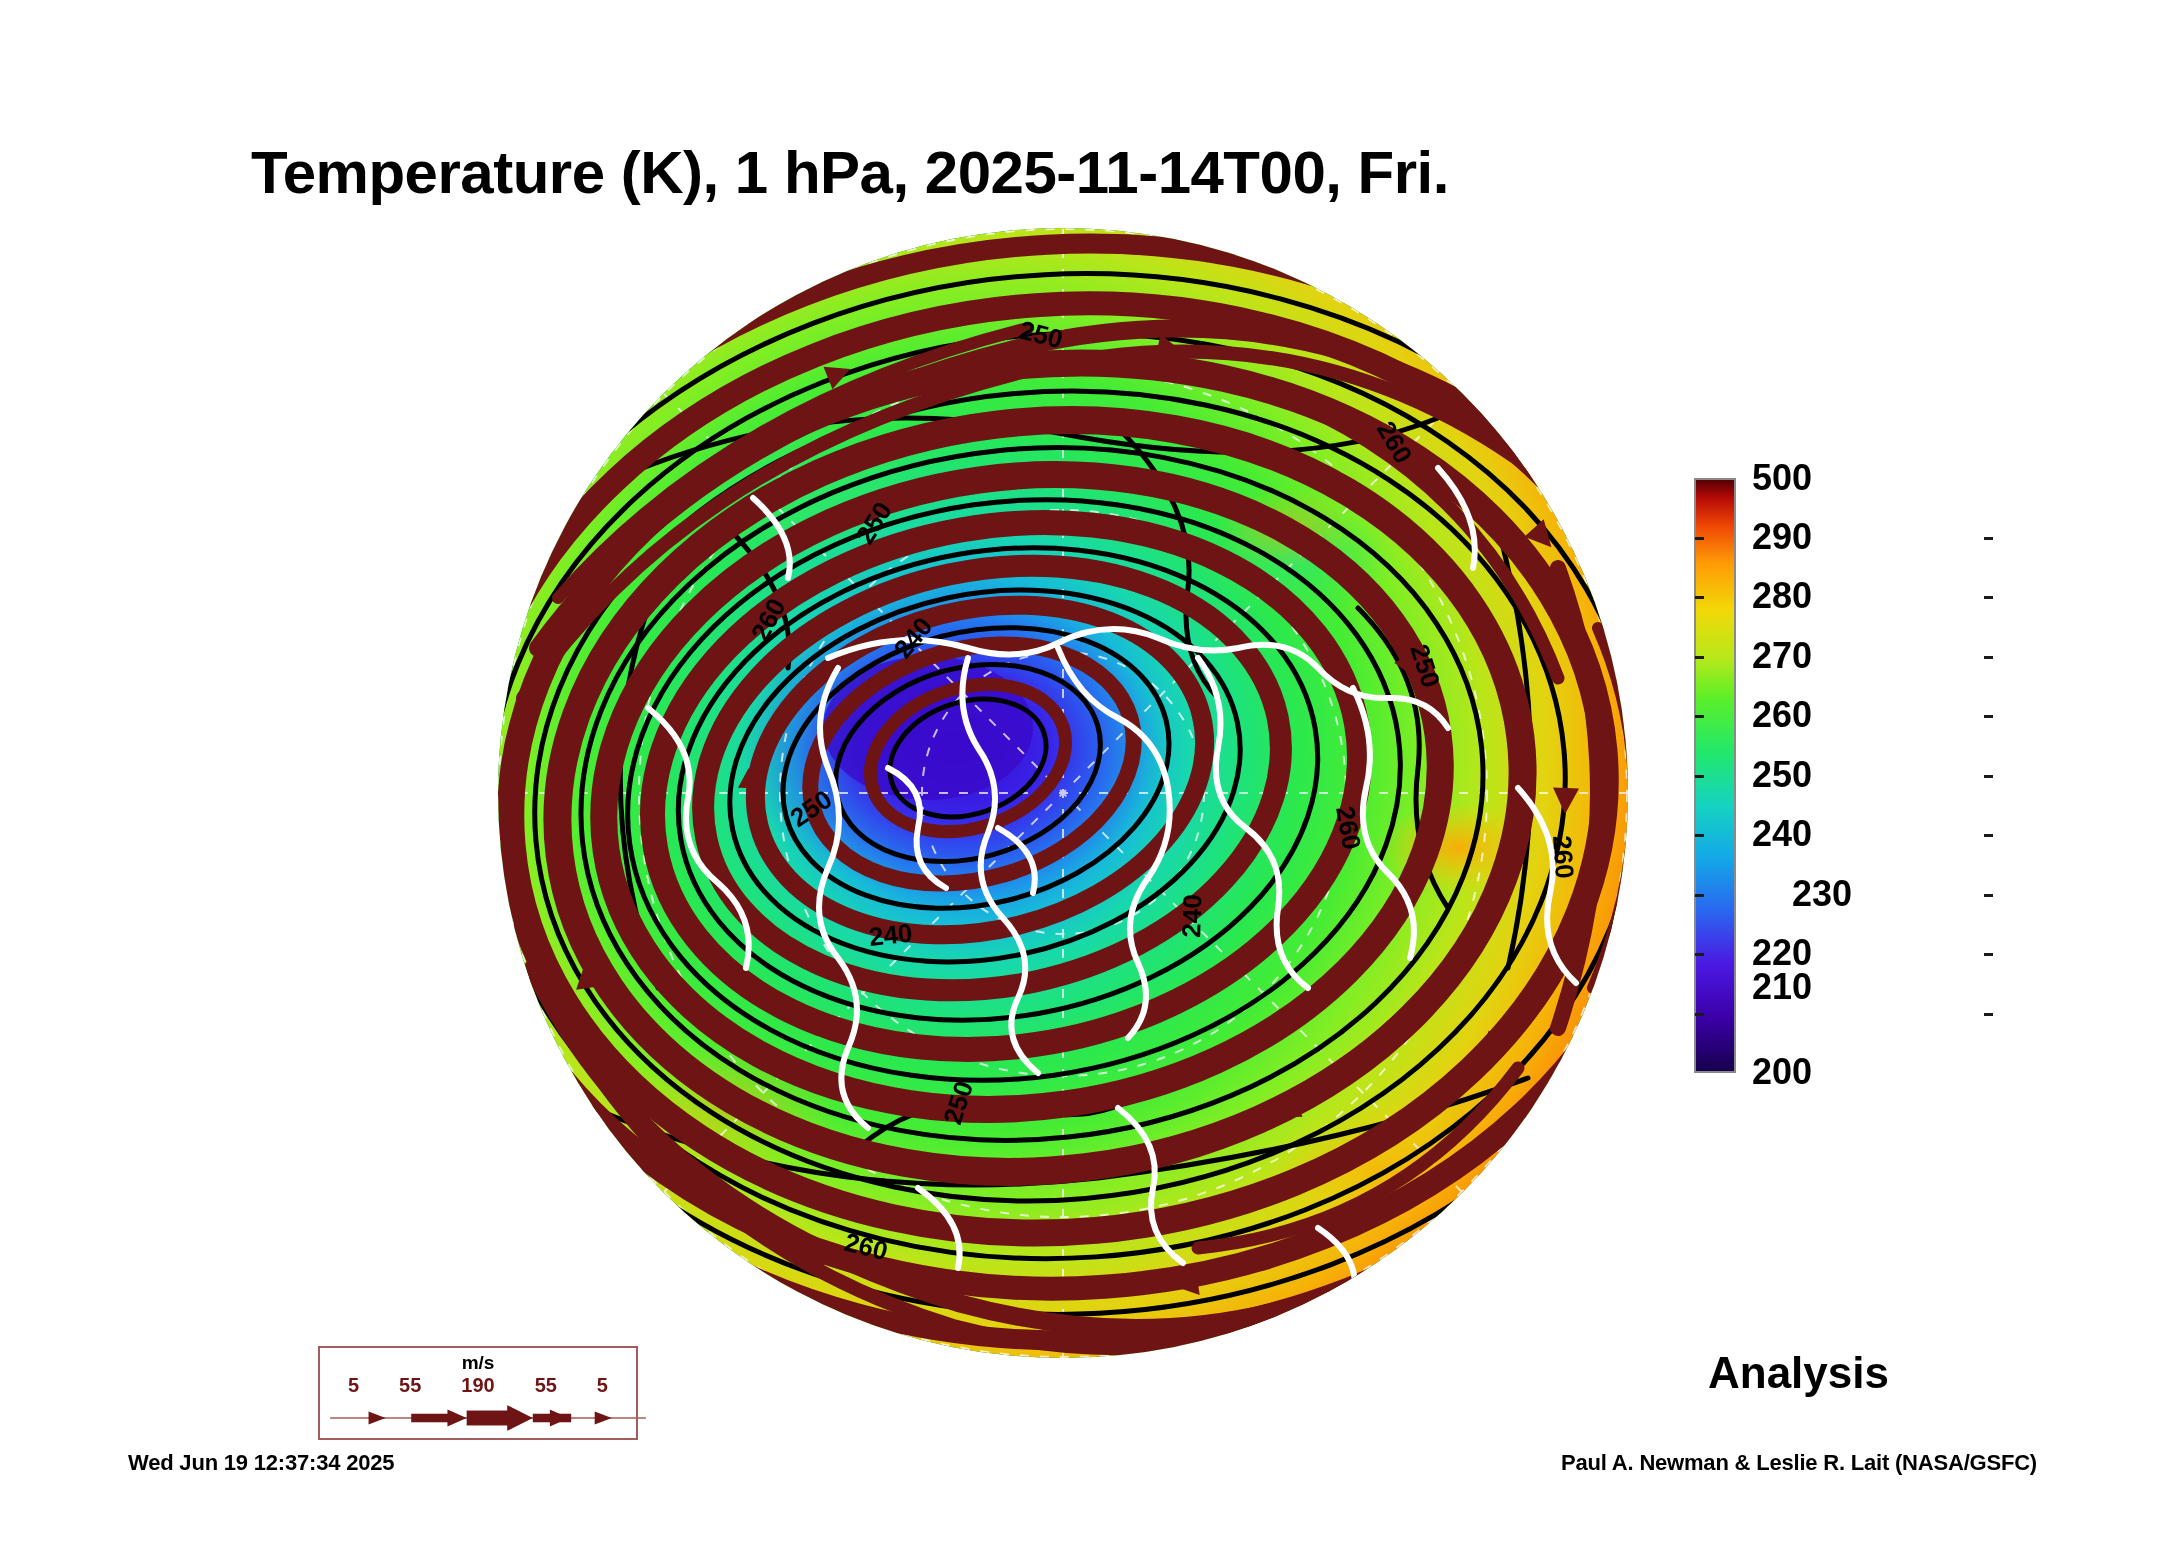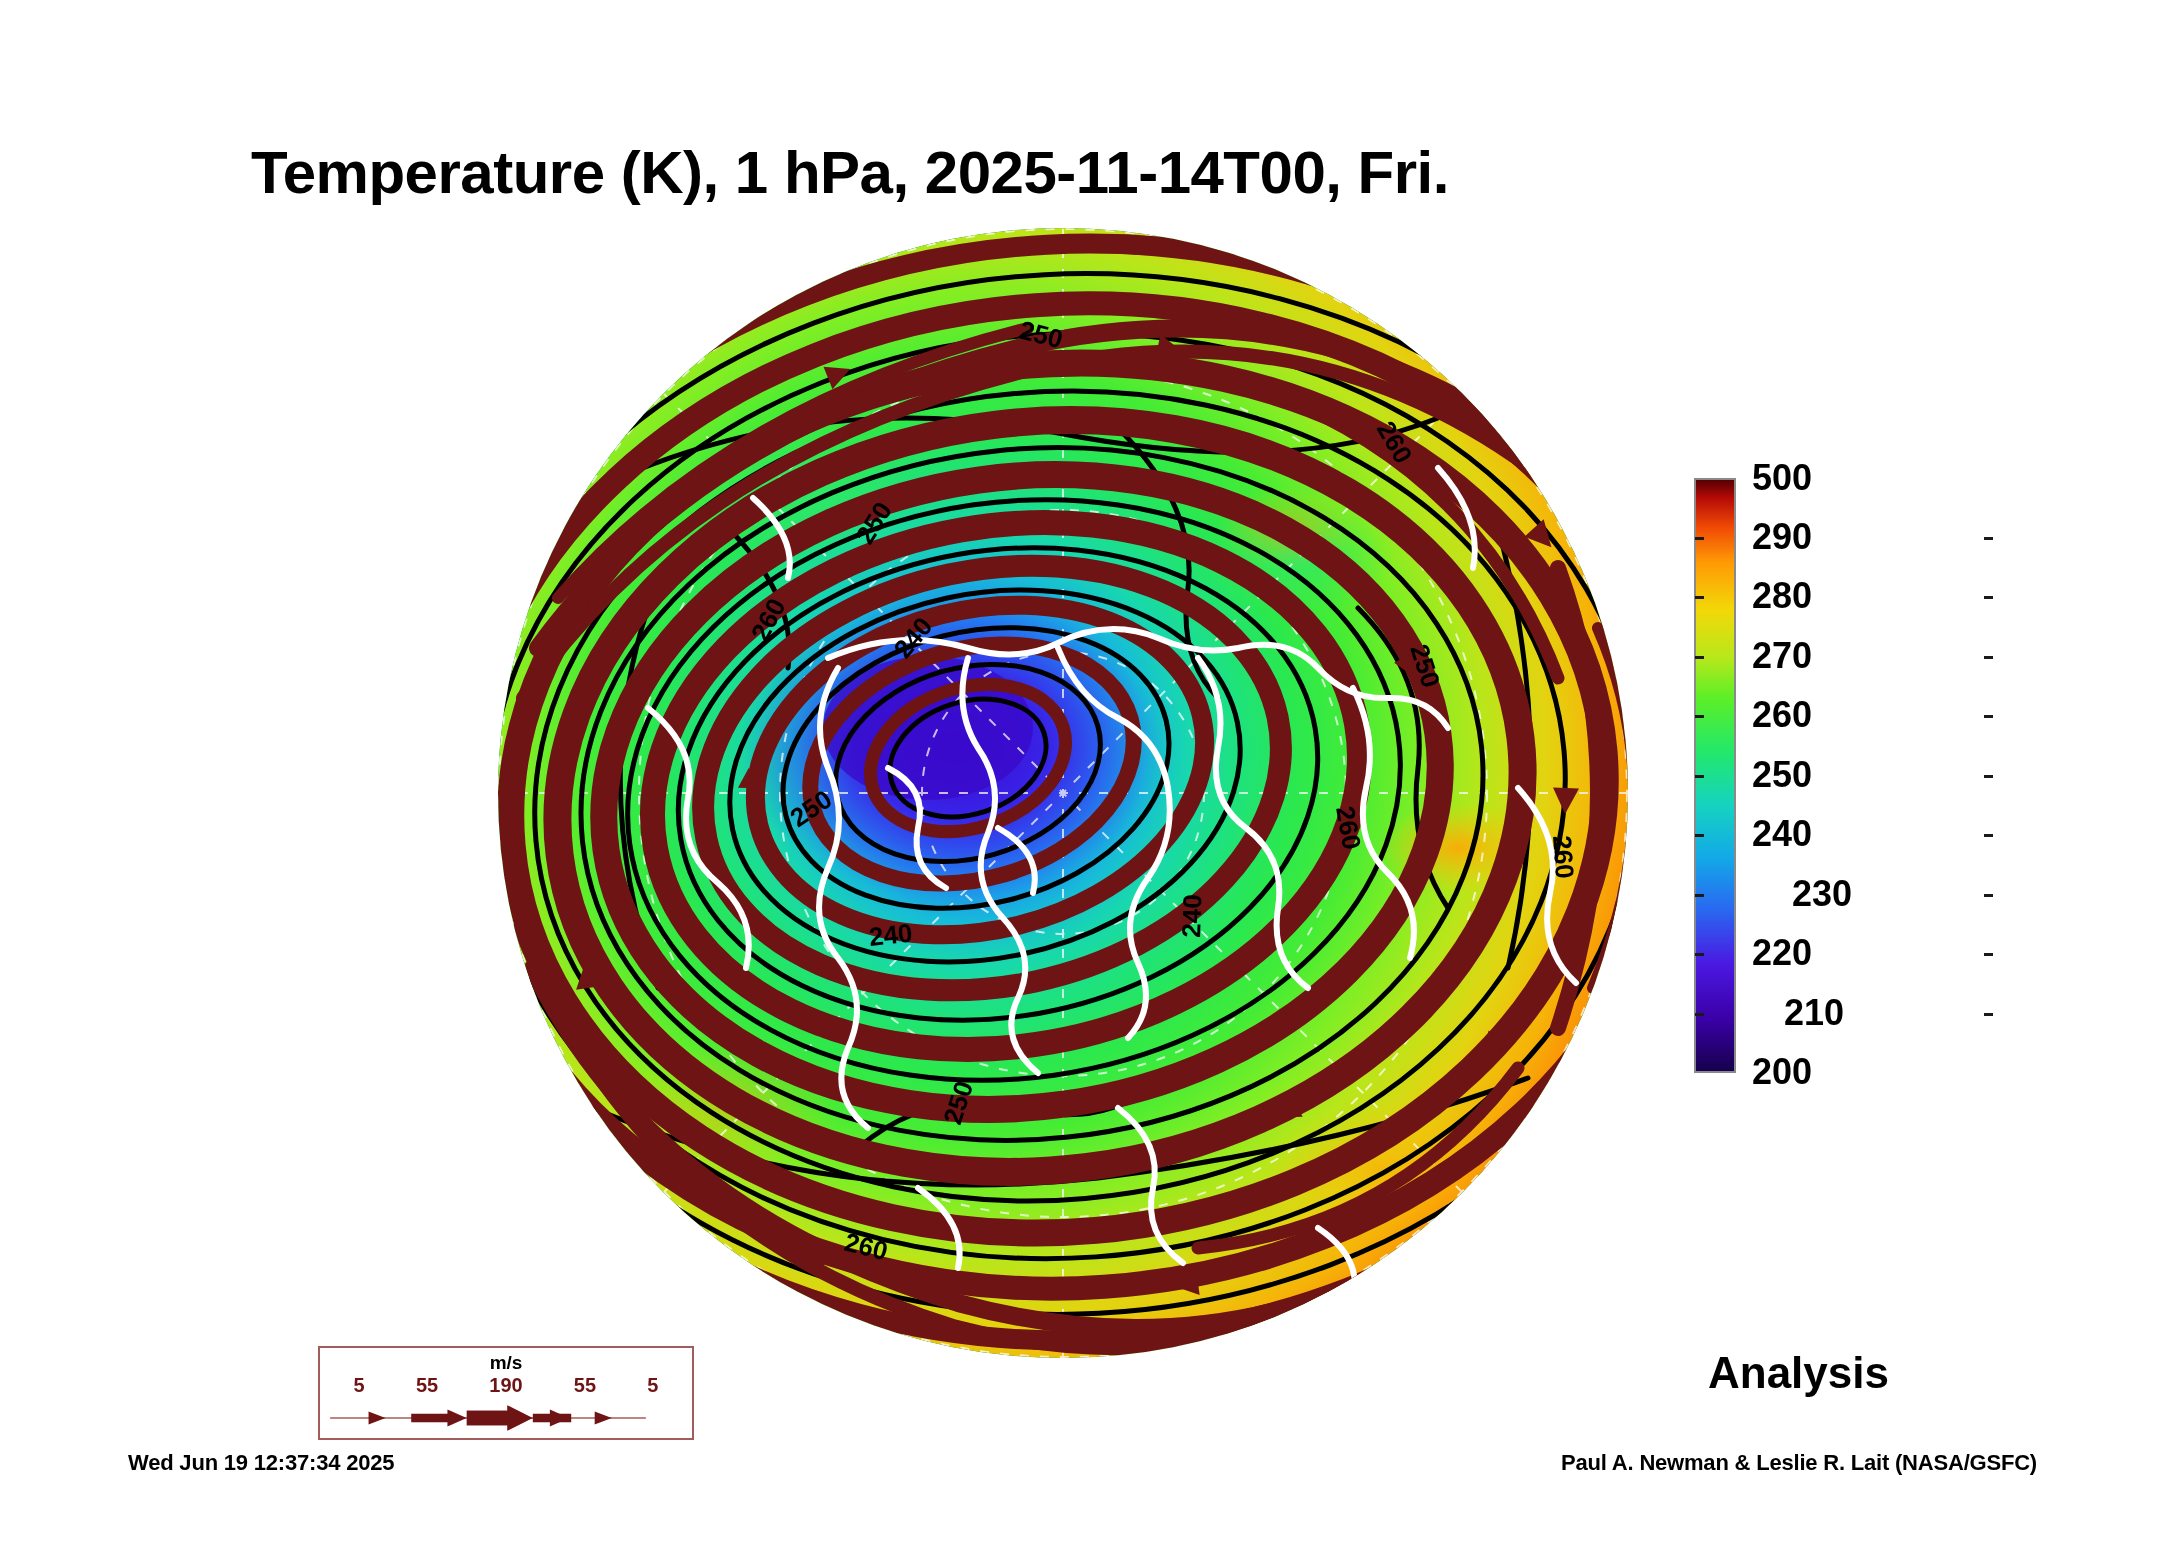--- a/index.html
+++ b/index.html
@@ -94,21 +94,21 @@
     color: #000000;
     transform: translateY(-50%);
     white-space: nowrap;
   }
 
   
   #wind-legend {
     position: absolute;
     left: 318px;
     top: 1346px;
-    width: 376px;
+    width: 320px;
     height: 94px;
     border: 2px solid #a25c5c;
     box-sizing: border-box;
     background: #ffffff;
   }
   #wind-legend-unit {
     position: absolute;
     left: 0; right: 0;
     top: 4px;
     text-align: center;
@@ -375,21 +375,21 @@
 
   <div class="cb-label" style="top:0px;">500</div>
   <div class="cb-label" style="top:59px;">290</div>
   <div class="cb-label" style="top:118px;">280</div>
   <div class="cb-label" style="top:178px;">270</div>
   <div class="cb-label" style="top:237px;">260</div>
   <div class="cb-label" style="top:297px;">250</div>
   <div class="cb-label" style="top:356px;">240</div>
   <div class="cb-label" style="top:416px;margin-left:40px;">230</div>
   <div class="cb-label" style="top:475px;">220</div>
-  <div class="cb-label" style="top:535px;margin-left:32px;">210</div>
+  <div class="cb-label" style="top:509px;">210</div>
   <div class="cb-label" style="top:594px;">200</div>
 </div>
 
 <div id="wind-legend">
   <div id="wind-legend-unit">m/s</div>
 
   <div id="wind-legend-scale">
     <span class="wind-num">5</span>
     <span class="wind-num">55</span>
     <span class="wind-num">190</span>

